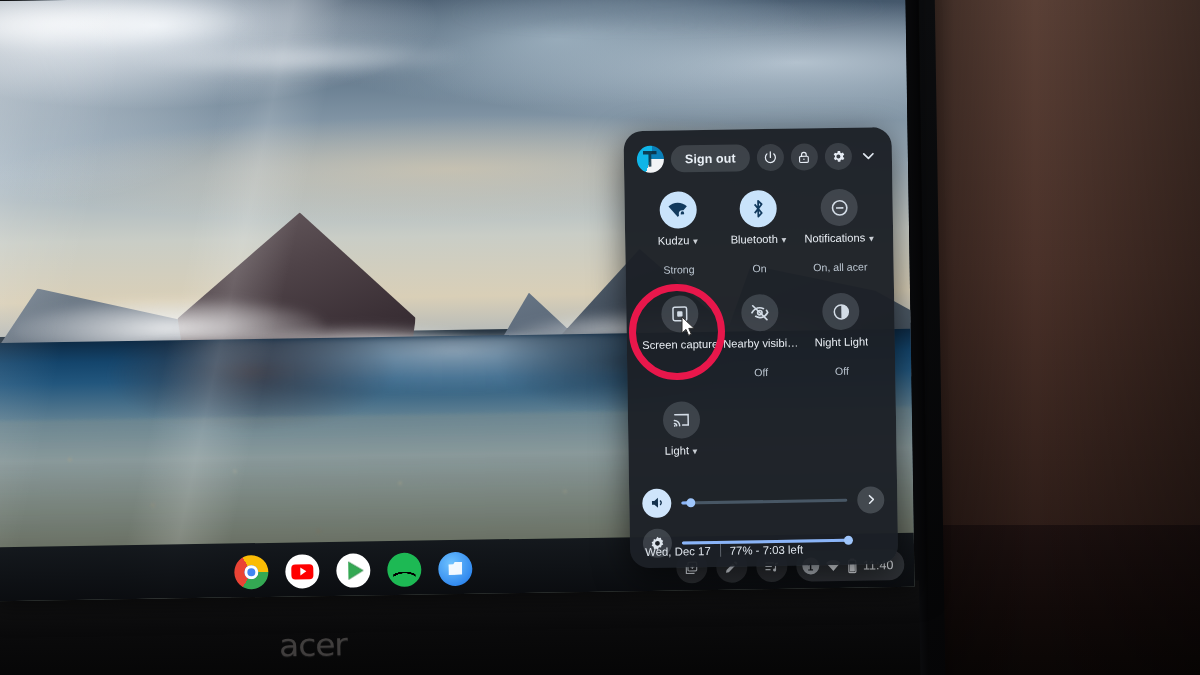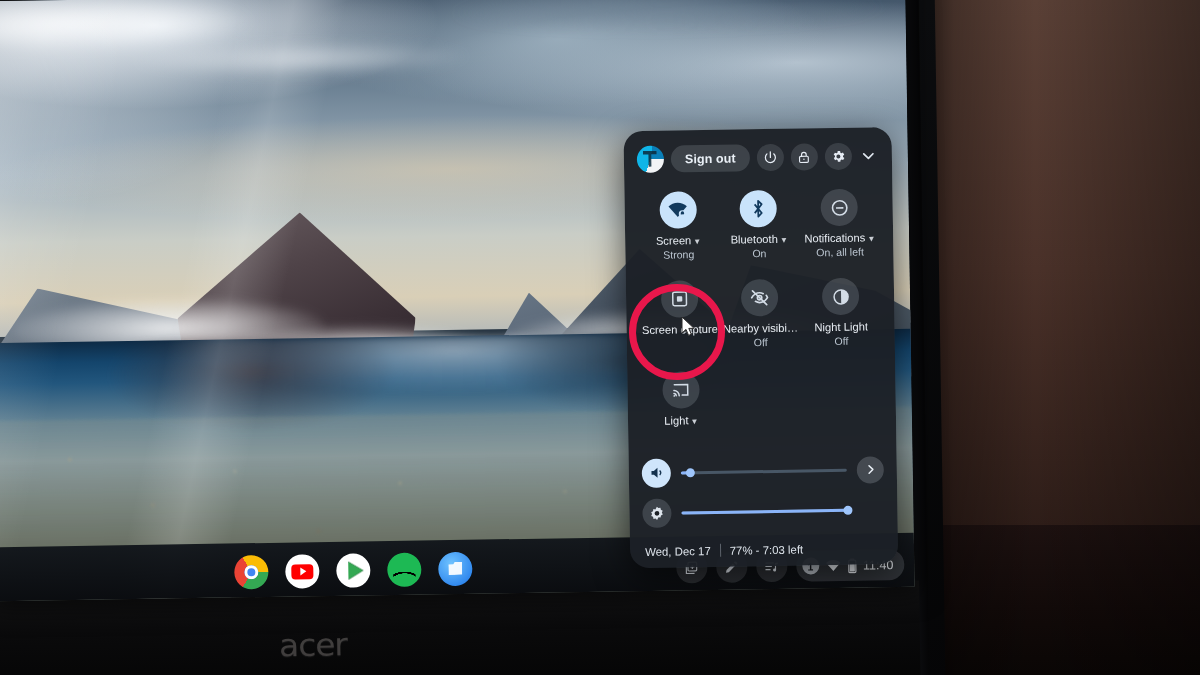--- a/index.html
+++ b/index.html
@@ -220,21 +220,21 @@
   .qs-grid { display:grid; grid-template-columns:repeat(3,1fr); margin-top:9px; }
   .tile { display:flex; flex-direction:column; align-items:center; text-align:center; padding:7px 2px 6px; cursor:pointer; }
   .tile-ico {
     width:37px; height:37px; border-radius:50%; display:flex; align-items:center; justify-content:center;
     margin-bottom:6px;
   }
   .tile-ico.on { background:#c9e3fb; color:#123a5e; }
   .tile-ico.off { background:rgba(215,224,235,.17); color:#d3dce6; }
   .tile-label { font-size:11.2px; line-height:13.4px; color:#e8edf3; max-width:82px; white-space:nowrap; overflow:hidden; text-overflow:ellipsis; }
   .tile-label .chev { font-size:8px; opacity:.85; margin-left:2px; }
-  .tile-sub { font-size:10.6px; line-height:13px; color:#bcc6d1; margin-top:0; }
+  .tile-sub { font-size:10.6px; line-height:13px; color:#bcc6d1; margin-top:15px; }
   .tile-two-line .tile-label { white-space:normal; line-height:13.2px; }
 
   .qs-sliders { margin-top:18px; }
   .srow { display:flex; align-items:center; gap:10px; height:40px; }
   .srow-ico { width:29px; height:29px; border-radius:50%; display:flex; align-items:center; justify-content:center; flex:0 0 auto; }
   .srow-ico.light { background:#cfe5fb; color:#14324e; }
   .srow-ico.dim { background:rgba(215,224,235,.17); color:#dde4ec; }
   .track { position:relative; flex:1 1 auto; height:3px; border-radius:2px; background:rgba(140,170,200,.38); }
   .track .fill { position:absolute; left:0; top:0; height:100%; border-radius:2px; background:#8ab4f8; }
   .track .knob { position:absolute; top:50%; width:9px; height:9px; margin-top:-4.5px; margin-left:-4.5px; border-radius:50%; background:#9ec5fb; }
@@ -368,21 +368,21 @@
       <div class="qs-grid">
 
         <div class="tile">
           <div class="tile-ico on">
             <svg width="20" height="17" viewBox="0 0 24 20" fill="currentColor">
               <path d="M12 18.4 23 5.8C20 3 16.2 1.5 12 1.5S4 3 1 5.8z"></path>
               <circle cx="17.6" cy="15" r="4.4" fill="#c9e3fb"></circle>
               <path d="M15.6 15.4v-1.6a2 2 0 0 1 4 0v1.6z" fill="#123a5e"></path>
             </svg>
           </div>
-          <div class="tile-label"><span>Screen</span><span class="chev">▼</span></div>
+          <div class="tile-label"><span>Kudzu</span><span class="chev">▼</span></div>
           <div class="tile-sub">Strong</div>
         </div>
 
         <div class="tile">
           <div class="tile-ico on">
             <svg width="15" height="21" viewBox="0 0 16 24" fill="none" stroke="currentColor" stroke-width="2" stroke-linejoin="round">
               <path d="M4 7 12 17 8 21V3l4 4L4 17"></path>
             </svg>
           </div>
           <div class="tile-label"><span>Bluetooth</span><span class="chev">▼</span></div>
@@ -390,21 +390,21 @@
         </div>
 
         <div class="tile">
           <div class="tile-ico off">
             <svg width="20" height="20" viewBox="0 0 24 24" fill="none" stroke="currentColor" stroke-width="1.9">
               <circle cx="12" cy="12" r="8.6"></circle>
                 <path d="M7.6 12h8.8"></path>
             </svg>
           </div>
           <div class="tile-label"><span>Notifications</span><span class="chev">▼</span></div>
-          <div class="tile-sub">On, all left</div>
+          <div class="tile-sub">On, all acer</div>
         </div>
 
         <div class="tile tile-two-line" style="padding-top:13px;">
           <div class="tile-ico off">
             <svg width="19" height="19" viewBox="0 0 24 24" fill="none" stroke="currentColor" stroke-width="1.9">
               <rect x="3.4" y="3.4" width="17.2" height="17.2" rx="2.2"></rect>
               <rect x="8.6" y="8.6" width="6.8" height="6.8" rx="1.2" fill="currentColor" stroke="none"></rect>
             </svg>
           </div>
           <div class="tile-label">Screen capture</div>

